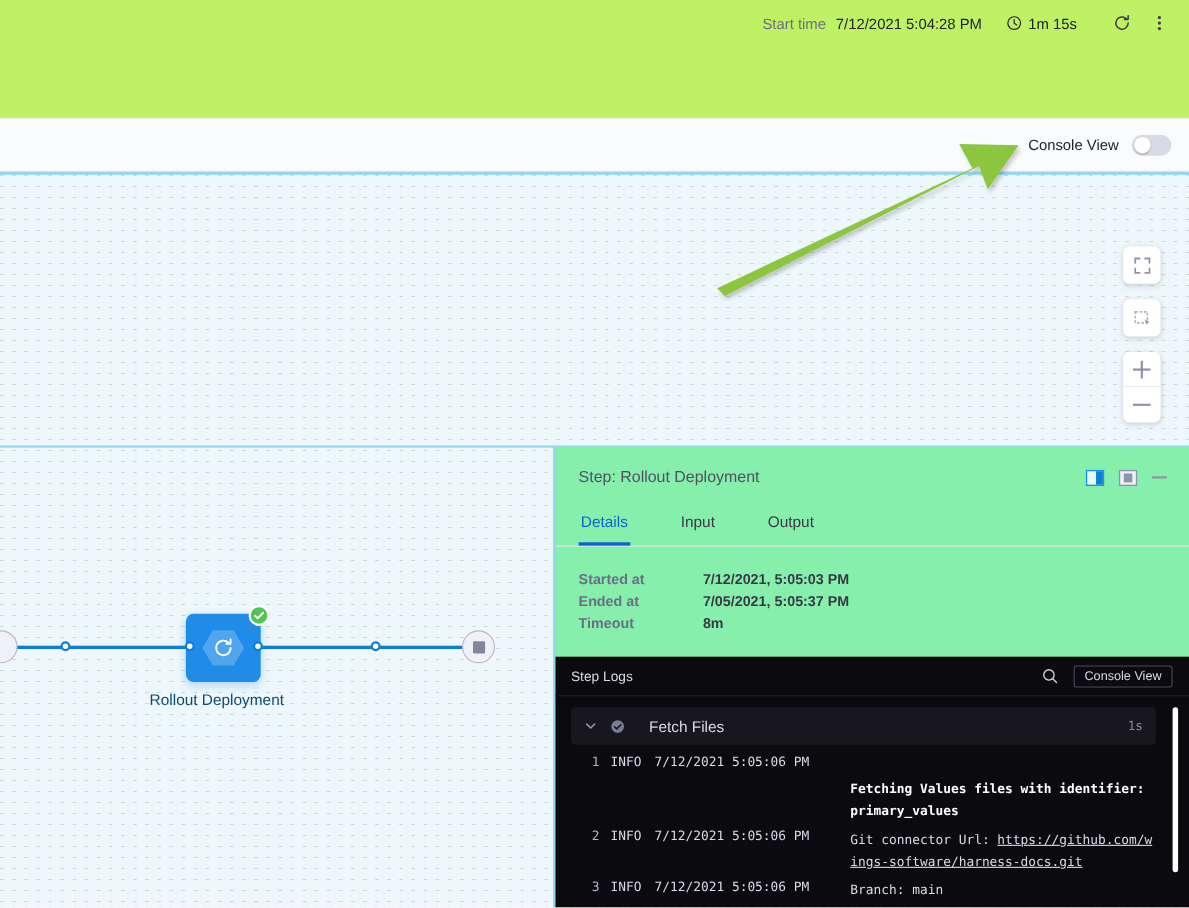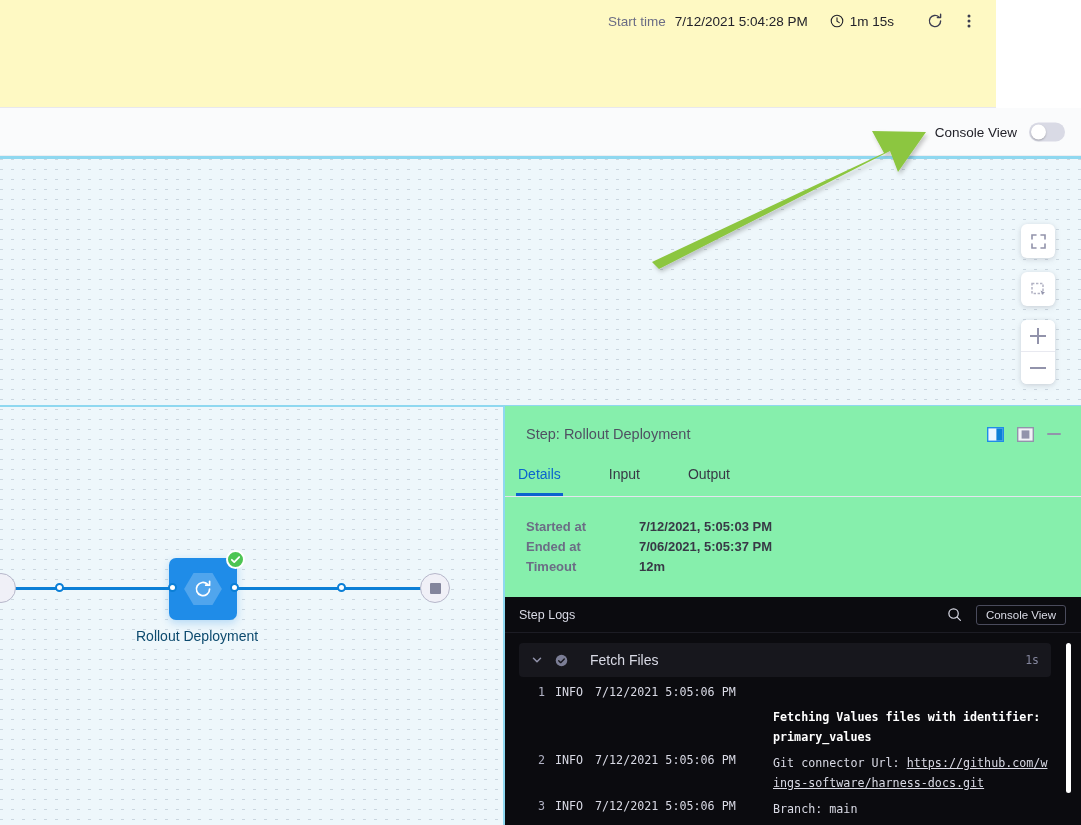--- a/index.html
+++ b/index.html
@@ -6,22 +6,22 @@
   html, body {
     width: 1081px; height: 825px;
     font-family: "Liberation Sans", sans-serif;
     background: #ffffff;
     overflow: hidden;
   }
   #app { position: relative; width: 1081px; height: 825px; overflow: hidden; }
 
   
   .topbar {
-    position: absolute; left: 0; top: 0; width: 996px; height: 108px;
-    background: #fef9c3; border-bottom: 1px solid #e8e8ed;
+    position: absolute; left: 0; top: 0; width: 1081px; height: 108px;
+    background: #bef264; border-bottom: 1px solid #e8e8ed;
   }
   .topbar-row {
     position: absolute; right: 14px; top: 8px;
     display: flex; align-items: center; gap: 0;
   }
   .tb-label { font-size: 13.5px; color: #6b6d85; margin-right: 9px; }
   .tb-value { font-size: 13.5px; color: #22222a; font-weight: 400; }
   .tb-dur-wrap { display: flex; align-items: center; gap: 6px; margin-left: 22px; }
   .tb-dur { font-size: 13.5px; color: #22222a; }
   .clock-ic { width: 14px; height: 14px; display: block; }
@@ -164,21 +164,21 @@
   }
   .rp-header {
     height: 56px; display: flex; align-items: center; padding: 0 20px 0 21px; flex: none;
   }
   .rp-title { font-size: 14.5px; color: #4f5162; flex: 1; }
   .rp-ctrls { display: flex; align-items: center; gap: 13px; }
   .vm-ic { width: 17px; height: 15px; cursor: pointer; display: block; }
   .minus-ic { width: 14px; height: 2px; background: #9293ab; border-radius: 1px; cursor: pointer; }
 
   .rp-tabs {
-    display: flex; gap: 0; padding: 0 11px; border-bottom: 1px solid #e4e5ef; flex: none;
+    display: flex; gap: 0; padding: 0 21px; border-bottom: 1px solid #e4e5ef; flex: none;
   }
   .rp-tab {
     font-size: 14px; color: #383946; padding: 4px 2px 11px; margin-right: 44px;
     cursor: pointer; border-bottom: 3px solid transparent; background: none; border-top: none;
     border-left: none; border-right: none; font-family: inherit;
   }
   .rp-tab.active { color: #0b63ce; border-bottom-color: #0b63ce; font-weight: 400; }
 
   .rp-details { padding: 22px 21px 0 21px; flex: none; }
   .det-row { display: flex; margin-bottom: 5px; }
@@ -355,25 +355,25 @@
       <button class="rp-tab">Output</button>
     </div>
 
     <div class="rp-details">
       <div class="det-row">
         <span class="det-k">Started at</span>
         <span class="det-v">7/12/2021, 5:05:03 PM</span>
       </div>
       <div class="det-row">
         <span class="det-k">Ended at</span>
-        <span class="det-v">7/06/2021, 5:05:37 PM</span>
+        <span class="det-v">7/05/2021, 5:05:37 PM</span>
       </div>
       <div class="det-row">
         <span class="det-k">Timeout</span>
-        <span class="det-v">12m</span>
+        <span class="det-v">8m</span>
       </div>
     </div>
 
     <div class="logs">
       <div class="logs-head">
         <span class="logs-title">Step Logs</span>
         <svg width="15" height="15" viewBox="0 0 16 16">
           <circle cx="7" cy="7" r="5" fill="none" stroke="#d9dae5" stroke-width="1.3"></circle>
           <path d="M10.8 10.8L14.3 14.3" stroke="#d9dae5" stroke-width="1.3" stroke-linecap="round"></path>
         </svg>

